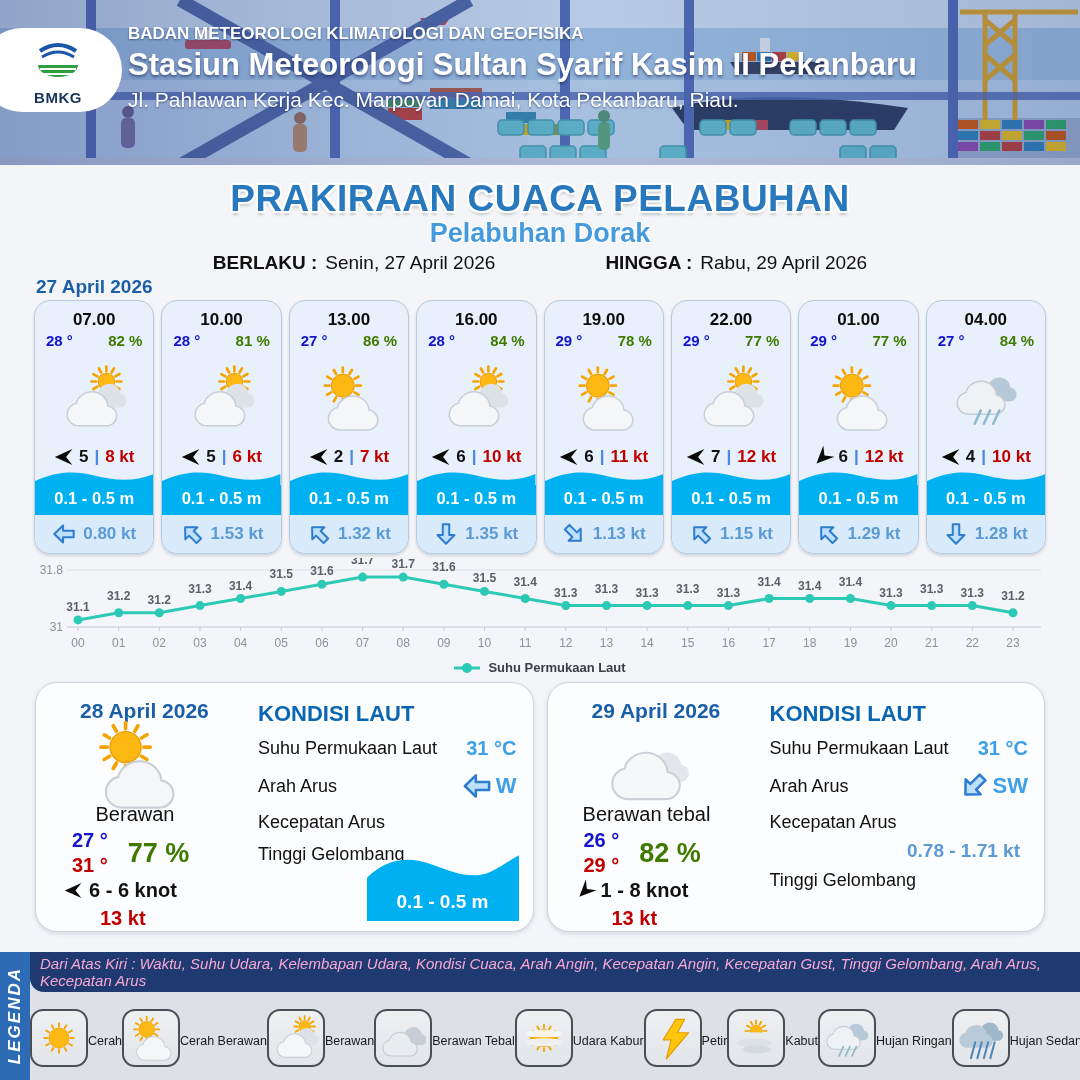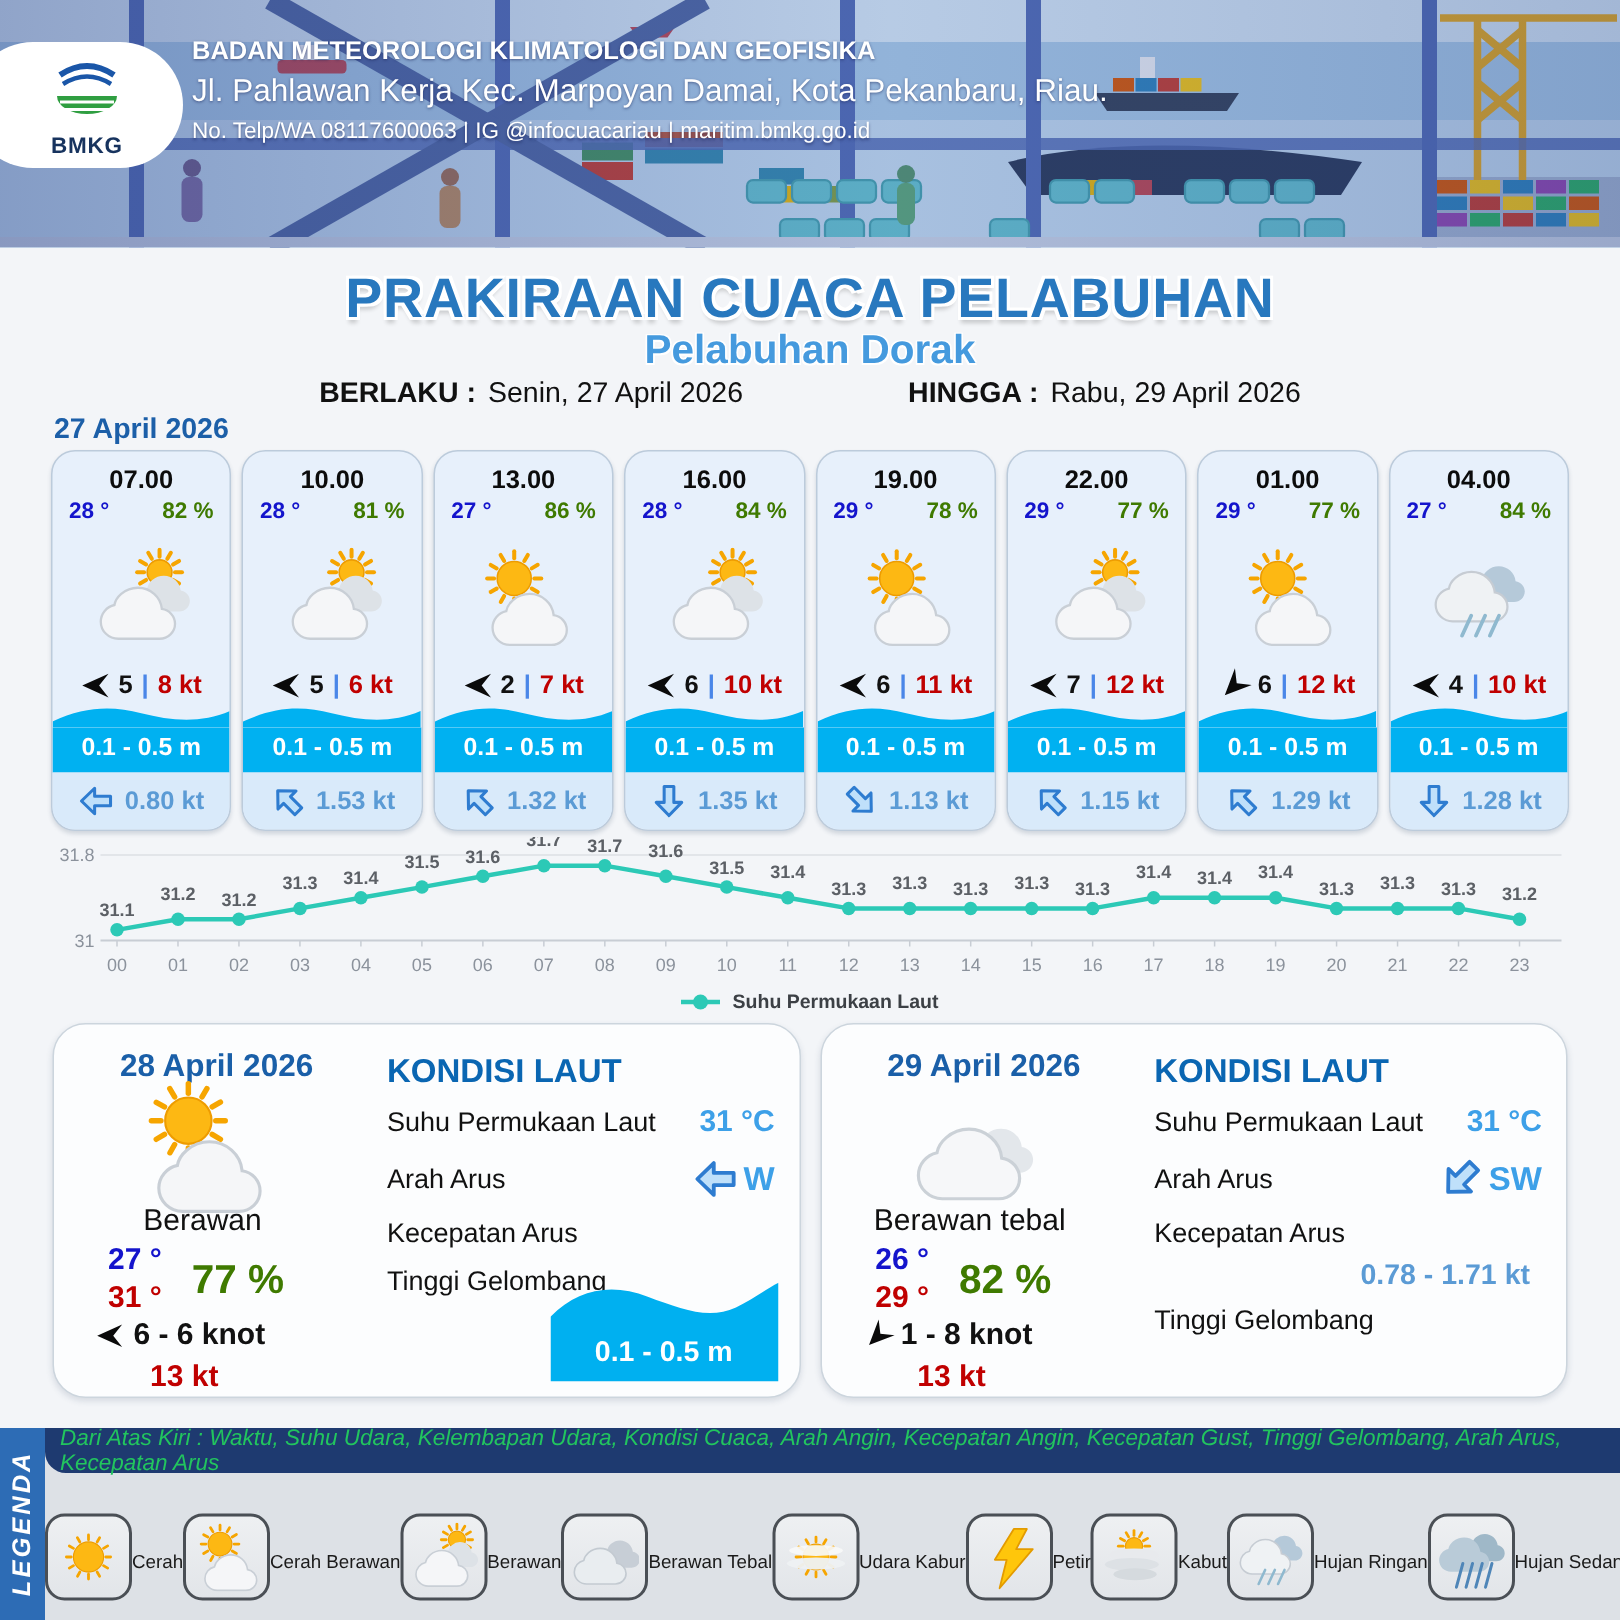--- a/index.html
+++ b/index.html
@@ -80,21 +80,21 @@
   .sea-speed{text-align:right;font-size:19px;font-weight:bold;color:#5b9bd5;margin:-4px 8px 8px 0;}
   .dc-wavebox{position:absolute;right:14px;bottom:10px;width:152px;height:72px;}
   .dc-wavebox svg{position:absolute;left:0;top:0;width:100%;height:100%;}
   .dc-wavetext{position:absolute;left:0;right:0;bottom:8px;text-align:center;color:#fff;font-size:19px;font-weight:bold;}
 
   
   #legend{position:absolute;left:0;top:952px;width:1080px;height:128px;background:#dde1e6;}
   #legend-side{position:absolute;left:0;top:0;width:30px;height:128px;background:#2d6cb5;display:flex;align-items:center;justify-content:center;}
   #legend-side span{writing-mode:vertical-rl;transform:rotate(180deg);color:#fff;font-weight:bold;font-style:italic;
     font-size:17px;letter-spacing:2px;}
-  #legend-desc{position:absolute;left:30px;top:0;width:1050px;height:30px;background:#1e3a70;color:#22c55e;
+  #legend-desc{position:absolute;left:30px;top:0;width:1050px;height:40px;background:#1e3a70;color:#f9a8d4;
     font-style:italic;font-size:15px;display:flex;align-items:center;padding-left:10px;border-radius:0 0 0 14px;}
   #legend-items{position:absolute;left:30px;top:38px;width:1050px;height:90px;display:flex;}
   .lg-item{flex:1;display:flex;flex-direction:row;align-items:center;padding-top:5px;}
   .lg-box{width:58px;height:58px;border:2px solid #4a4f55;border-radius:13px;background:linear-gradient(#eef0f2,#e2e5e9);
     display:flex;align-items:center;justify-content:center;}
   .lg-label{margin-top:6px;font-size:12.5px;color:#1a1a1a;white-space:nowrap;}
 </style>
 </head>
 <body>
 
@@ -221,22 +221,22 @@
           <path d="M6 30 h40 a20 12 0 0 1 -40 0 Z" fill="#2f9e41"></path>
           <line x1="8" y1="34" x2="44" y2="34" stroke="#fff" stroke-width="2"></line>
           <line x1="11" y1="39" x2="41" y2="39" stroke="#fff" stroke-width="2"></line>
           <line x1="16" y1="44" x2="36" y2="44" stroke="#fff" stroke-width="2"></line>
         </svg>
         <div class="bmkg-text">BMKG</div>
       </div>
     </div>
     <div id="hdr-text">
       <div id="hdr-line1">BADAN METEOROLOGI KLIMATOLOGI DAN GEOFISIKA</div>
+      <div id="hdr-line2">Stasiun Meteorologi Sultan Syarif Kasim II Pekanbaru</div>
       <div id="hdr-line3">Jl. Pahlawan Kerja Kec. Marpoyan Damai, Kota Pekanbaru, Riau.</div>
-      <div id="hdr-line4">No. Telp/WA 08117600063 | IG @infocuacariau | maritim.bmkg.go.id</div>
     </div>
   </div>
 
   <div id="sub-title">Pelabuhan Dorak</div>
   <div id="main-title">PRAKIRAAN CUACA PELABUHAN</div>
   <div id="validity">
     <span><b>BERLAKU :</b><span>Senin, 27 April 2026</span></span>
     <span><b>HINGGA :</b><span>Rabu, 29 April 2026</span></span>
   </div>
   <div id="forecast-date">27 April 2026</div>

